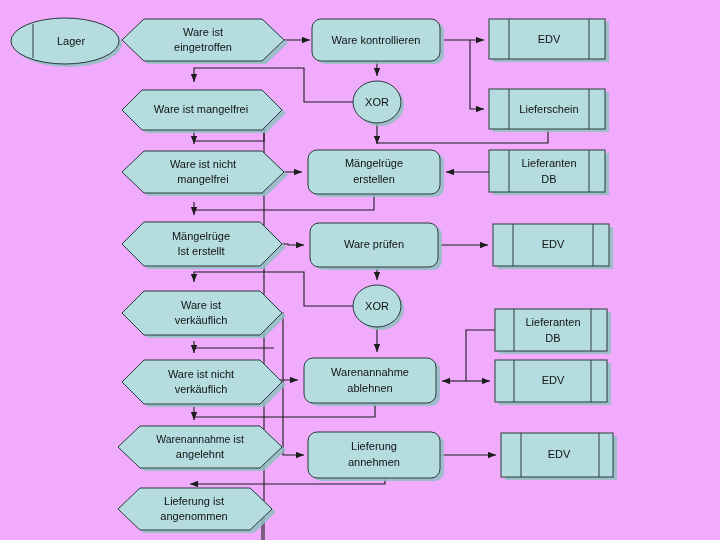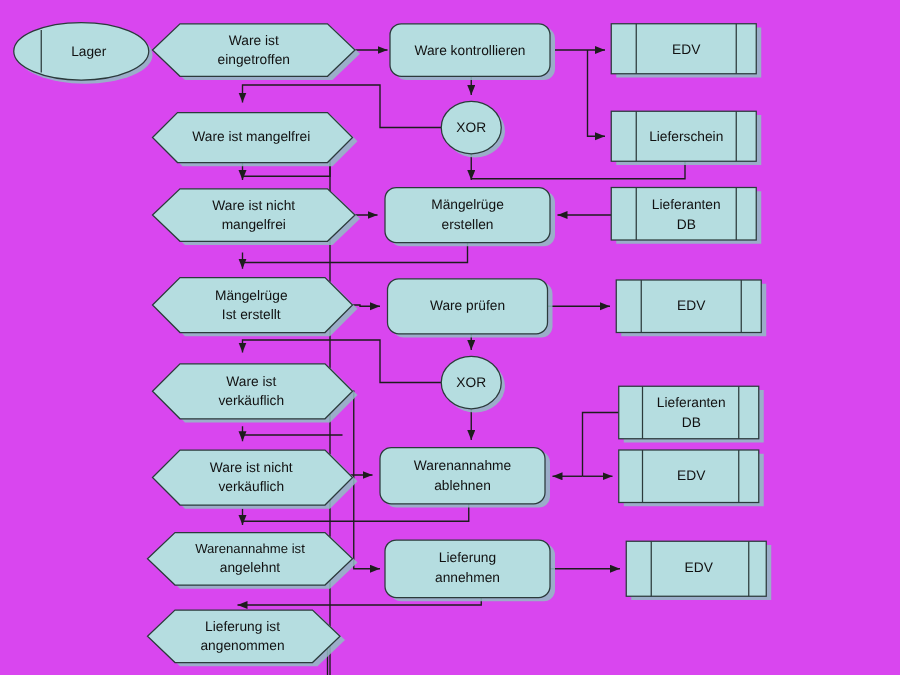--- a/index.html
+++ b/index.html
@@ -7,21 +7,21 @@
     padding: 0;
     background: #ffffff;
   }
   body {
     font-family: "Liberation Sans", sans-serif;
   }
   #canvas {
     position: relative;
     width: 720px;
     height: 540px;
-    background: #d946ef;
+    background: #f0abfc;
     overflow: hidden;
   }
   #diagram-svg {
     position: absolute;
     left: 0;
     top: 0;
     width: 720px;
     height: 540px;
   }
   .shape-label {

